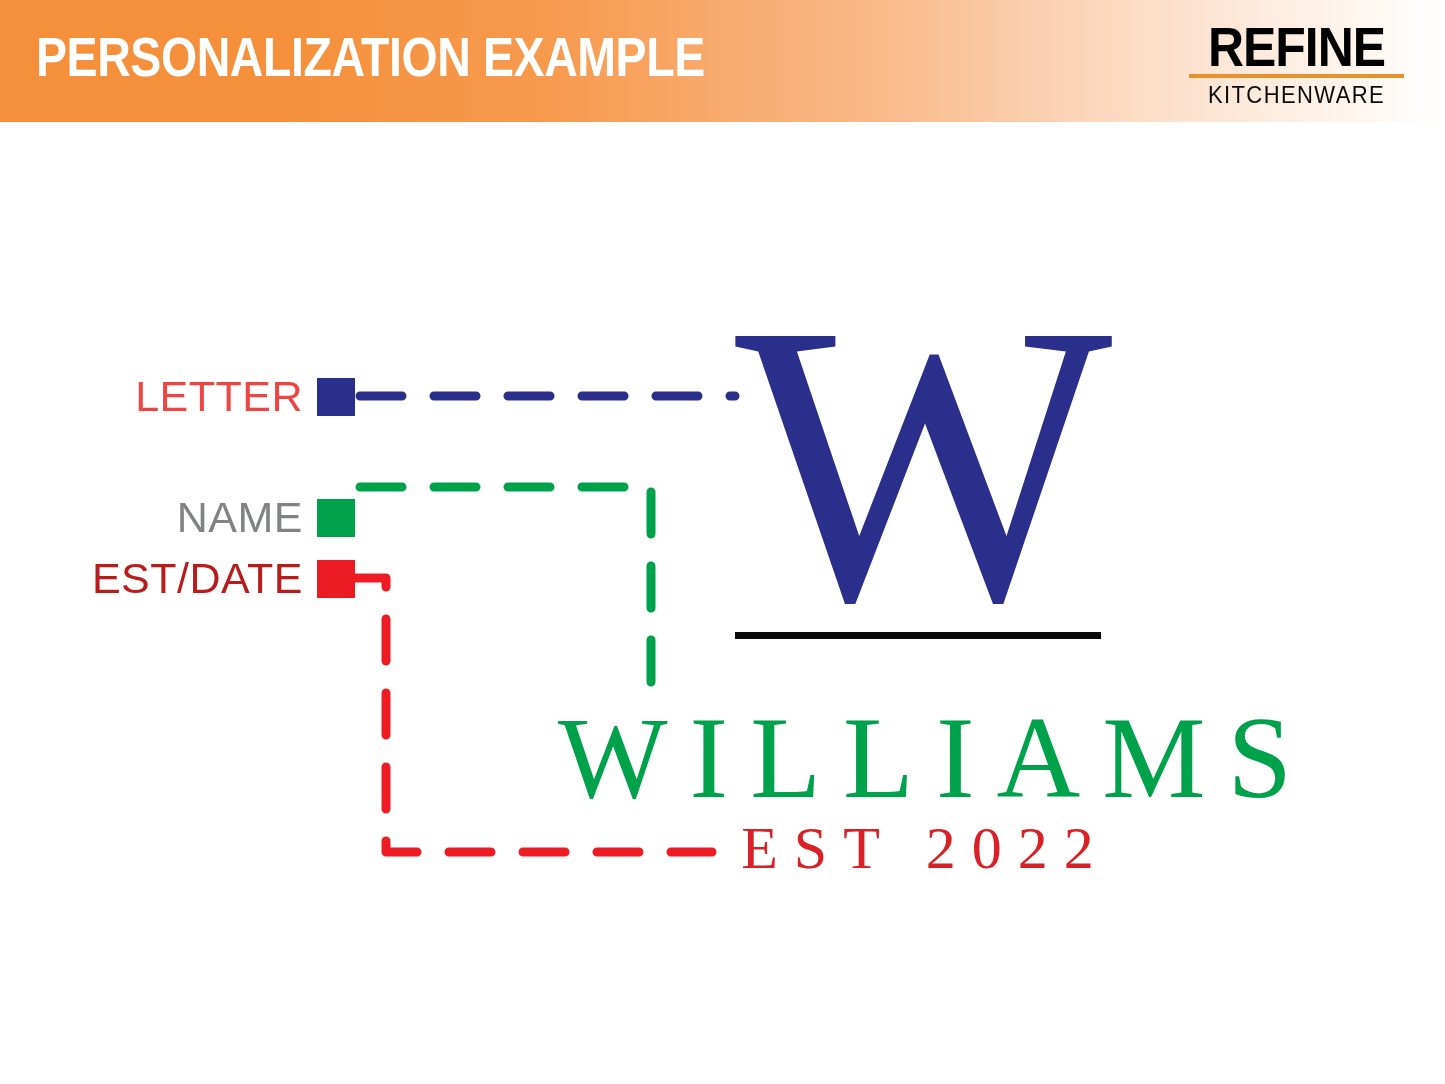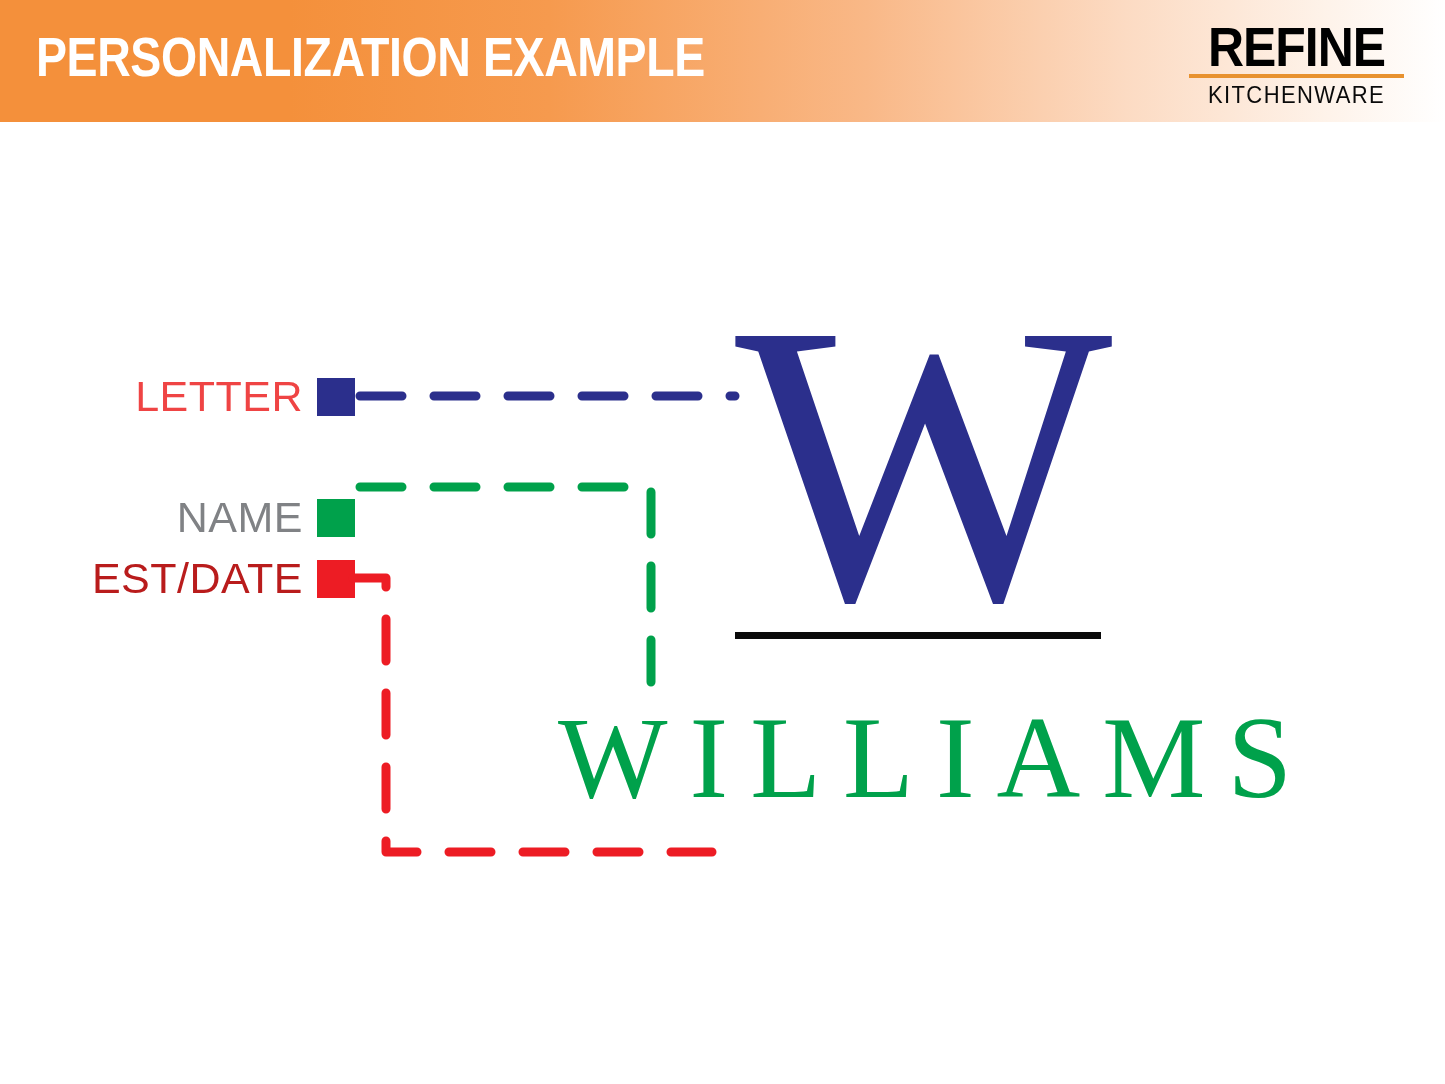--- a/index.html
+++ b/index.html
@@ -239,15 +239,16 @@
   <svg id="connector-svg" viewBox="0 0 1445 1084" preserveAspectRatio="none">
     <path class="connector-path" id="conn-letter" stroke-dasharray="42 32" d="M 360 396 L 735 396" stroke="#2B2F8C"></path>
     <path class="connector-path" id="conn-name" stroke-dasharray="42 32" d="M 360 487 L 651 487 L 651 693" stroke="#00A14B"></path>
     <path class="connector-path" id="conn-est" stroke-dasharray="42 32" d="M 353 578 L 386 578 L 386 852 L 712 852" stroke="#ED1C24"></path>
   </svg>
 
   <div id="monogram">
     <div id="monogram-letter" style="color: rgb(43, 47, 140);">W</div>
     <div id="monogram-rule" style="background: rgb(10, 10, 10);"></div>
     <div id="monogram-name" style="color: rgb(0, 161, 75); margin-top: 18px;">WILLIAMS</div>
+    <div id="monogram-est" style="color: rgb(217, 32, 39);">EST 2022</div>
   </div>
 
 </div>
 
 </body></html>

